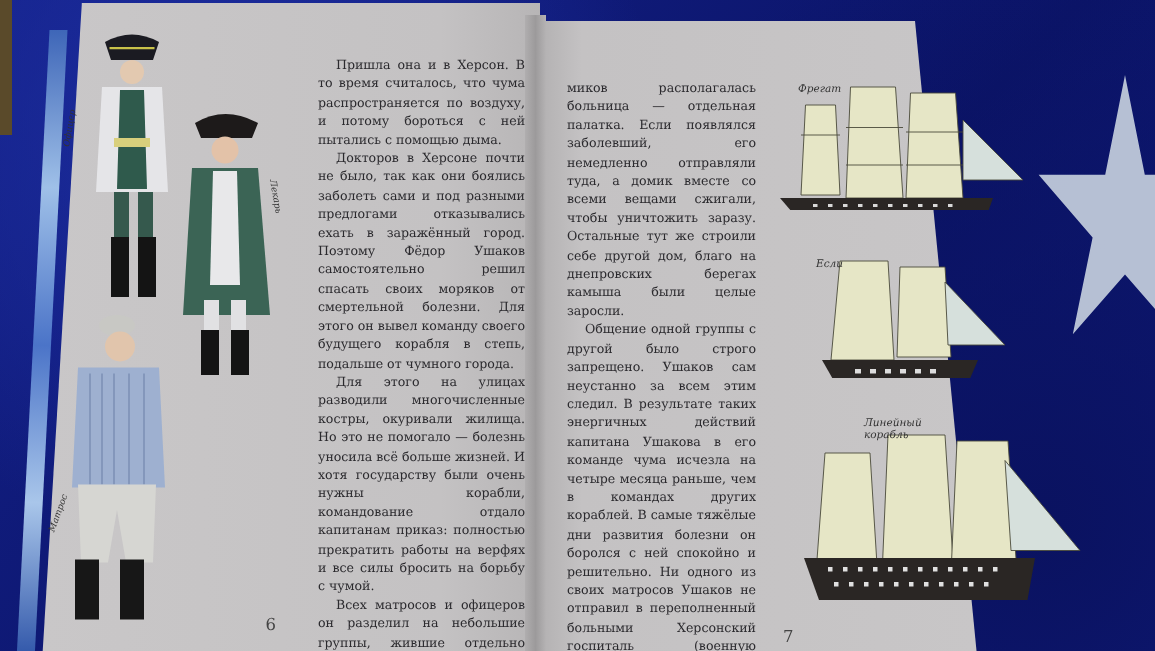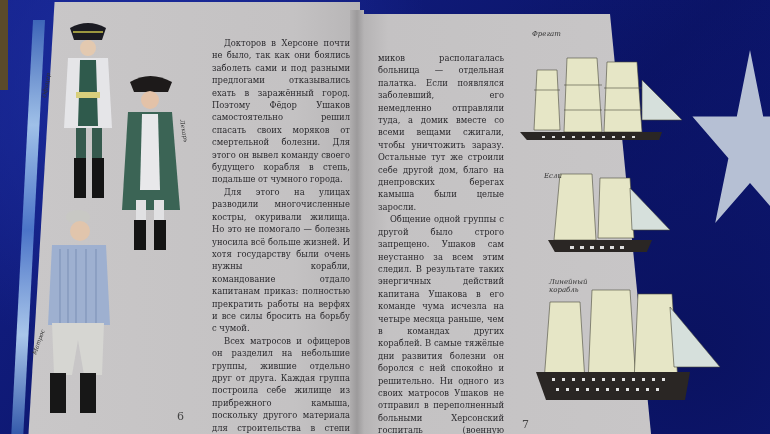--- a/index.html
+++ b/index.html
@@ -86,20 +86,21 @@
       <line x1="60" y1="44" x2="60" y2="118"></line>
     <line x1="70" y1="44" x2="70" y2="118"></line>
   </g>
   <path d="M26 118 L78 118 L76 170 L58 170 L52 135 L46 170 L28 170 Z" fill="#d6d6d2"></path>
   <rect x="24" y="168" width="16" height="40" fill="#171717"></rect>
   <rect x="54" y="168" width="16" height="40" fill="#171717"></rect>
   <text x="10" y="150" transform="rotate(-70 10 150)" font-size="6" font-style="italic" fill="#333">Матрос</text>
 </svg>
 
 <div class="col col-left">
+  <p>Пришла она и в Херсон. В то время считалось, что чума распространяется по воздуху, и потому бороться с ней пытались с помощью дыма.</p>
   <p>Докторов в Херсоне почти не было, так как они боялись заболеть сами и под разными предлогами отказывались ехать в заражённый город. Поэтому Фёдор Ушаков самостоятельно решил спасать своих моряков от смертельной болезни. Для этого он вывел команду своего будущего корабля в степь, подальше от чумного города.</p>
   <p>Для этого на улицах разводили многочисленные костры, окуривали жилища. Но это не помогало — болезнь уносила всё больше жизней. И хотя государству были очень нужны корабли, командование отдало капитанам приказ: полностью прекратить работы на верфях и все силы бросить на борьбу с чумой.</p>
   <p>Всех матросов и офицеров он разделил на небольшие группы, жившие отдельно друг от друга. Каждая группа построила себе жилище из прибрежного камыша, поскольку другого материала для строительства в степи просто не было. На значительном удалении от этих камышовых до-</p>
 </div>
 <div class="pagenum" style="left:177px;top:410px">6</div>
 
 <div class="col col-right">
   <p style="text-indent:0">миков располагалась больница — отдельная палатка. Если появлялся заболевший, его немедленно отправляли туда, а домик вместе со всеми вещами сжигали, чтобы уничтожить заразу. Остальные тут же строили себе другой дом, благо на днепровских берегах камыша были целые заросли.</p>
   <p>Общение одной группы с другой было строго запрещено. Ушаков сам неустанно за всем этим следил. В результате таких энергичных действий капитана Ушакова в его команде чума исчезла на четыре месяца раньше, чем в командах других кораблей. В самые тяжёлые дни развития болезни он боролся с ней спокойно и решительно. Ни одного из своих матросов Ушаков не отправил в переполненный больными Херсонский госпиталь (военную больницу) и тем самым спас многих от неминуемой смерти.</p>
 
@@ -127,21 +128,21 @@
       <rect x="50" y="96" width="3" height="2"></rect>
       <rect x="60" y="96" width="3" height="2"></rect>
       <rect x="70" y="96" width="3" height="2"></rect>
       <rect x="80" y="96" width="3" height="2"></rect>
       <rect x="90" y="96" width="3" height="2"></rect>
       <rect x="100" y="96" width="3" height="2"></rect>
       <rect x="110" y="96" width="3" height="2"></rect>
       <rect x="120" y="96" width="3" height="2"></rect>
     </g>
 </svg>
-<div class="caption" style="left:532px;top:30px">Фрегат</div>
+<div class="caption" style="left:532px;top:55px">Фрегат</div>
 
 <svg class="fig" style="left:540px;top:162px" width="140" height="90">
   <g fill="#e6e6c6" stroke="#4a4a3a" stroke-width=".6">
     <path d="M20 12 L52 12 L56 78 L14 78 Z"></path>
     <path d="M60 16 L90 16 L94 76 L58 76 Z"></path>
     <path d="M90 26 L130 68 L92 68 Z" fill="#d6e0dc"></path>
   </g>
   <path d="M8 78 L112 78 L106 92 L16 92 Z" fill="#2a2624"></path>
   <g fill="#dcdcdc">
       <rect x="30" y="84" width="4" height="3"></rect>
@@ -181,13 +182,13 @@
       <rect x="56" y="116" width="3" height="3"></rect>
       <rect x="66" y="116" width="3" height="3"></rect>
       <rect x="76" y="116" width="3" height="3"></rect>
       <rect x="86" y="116" width="3" height="3"></rect>
       <rect x="96" y="116" width="3" height="3"></rect>
       <rect x="106" y="116" width="3" height="3"></rect>
       <rect x="116" y="116" width="3" height="3"></rect>
       <rect x="126" y="116" width="3" height="3"></rect>
   </g>
 </svg>
-<div class="caption" style="left:549px;top:278px;width:50px;line-height:8px">Линейный корабль</div>
+<div class="caption" style="left:576px;top:278px;width:50px;line-height:8px">Линейный корабль</div>
 
 </body></html>

